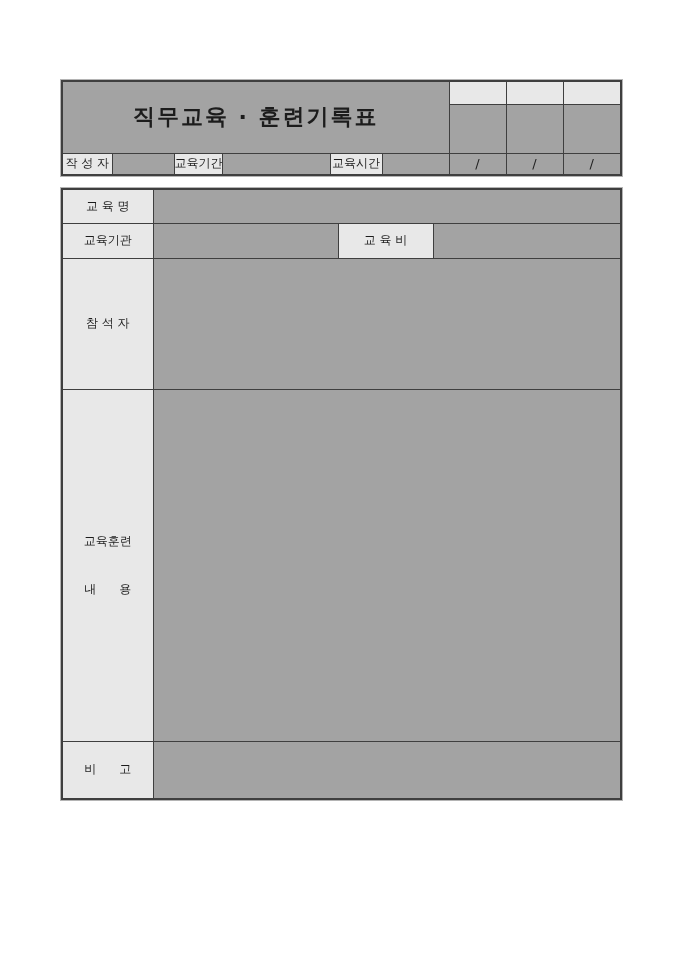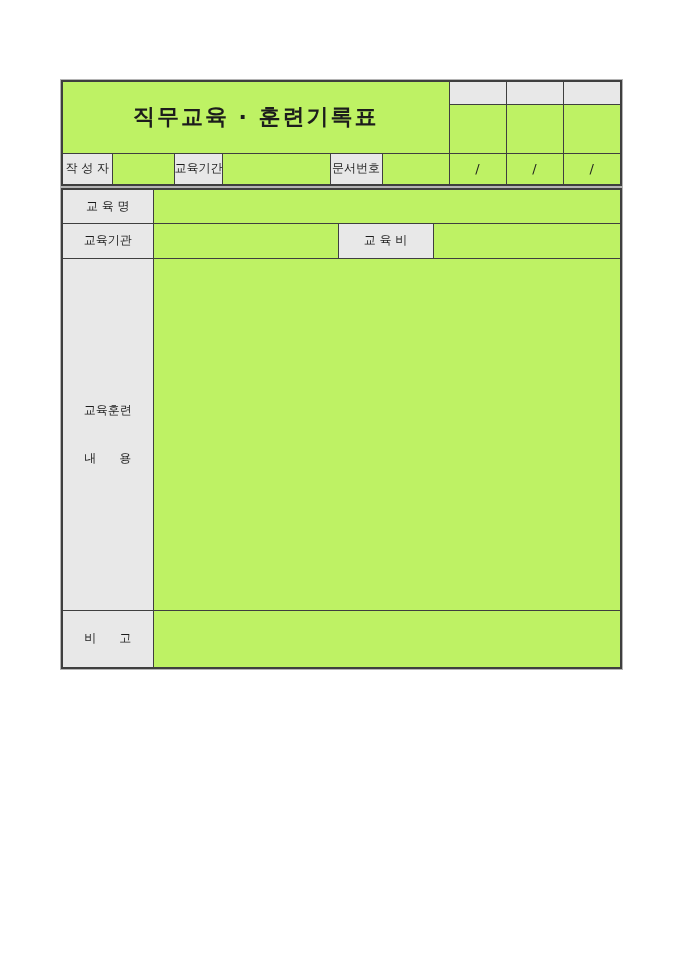--- a/index.html
+++ b/index.html
@@ -11,21 +11,21 @@
     height: 962px;
     background: #ffffff;
     position: relative;
     font-family: "DejaVu Sans", "Liberation Sans", sans-serif;
     color: #1c1c1c;
   }
   table {
     border-collapse: collapse;
     table-layout: fixed;
     position: absolute;
-    background: #bef264;
+    background: #a3a3a3;
     border: 2px solid #3f3f3f;
     outline: 1px solid #b4b4b4;
   }
   td {
     border: 1px solid #3f3f3f;
     padding: 0;
     font-size: 12px;
     text-align: center;
     vertical-align: middle;
     white-space: pre;
@@ -43,21 +43,21 @@
     width: 560px;
   }
   .title-cell {
     font-size: 22px;
     font-weight: bold;
     letter-spacing: 2px;
   }
   .slash-cell { font-size: 13px; }
   .r-h1 { height: 23px; }
   .r-h2 { height: 49px; }
-  .r-h3 { height: 32px; }
+  .r-h3 { height: 22px; }
   .m-r1 { height: 34px; }
   .m-r2 { height: 35px; margin-top: 33px; }
   .m-r3 { height: 34px; }
   .m-r4 { height: 131px; }
   .m-r5 { height: 352px; margin-left: 28px; }
   .m-r6 { height: 58px; }
   .label2line div { line-height: 20px; }
 </style>
 </head>
 <body>
@@ -84,21 +84,21 @@
   <tr class="r-h2">
     <td></td>
     <td></td>
     <td></td>
   </tr>
   <tr class="r-h3">
     <td class="gray">작 성 자</td>
     <td></td>
     <td class="gray">교육기간</td>
     <td></td>
-    <td class="gray">문서번호</td>
+    <td class="gray">교육시간</td>
     <td></td>
     <td class="slash-cell">/</td>
     <td class="slash-cell">/</td>
     <td class="slash-cell">/</td>
   </tr>
 </tbody>
   </table>
 
 <table id="main-table">
   <colgroup>
@@ -111,20 +111,24 @@
       <tr class="m-r1">
     <td class="gray">교 육 명</td>
     <td colspan="3"></td>
   </tr>
   <tr class="m-r2">
     <td class="gray">교육기관</td>
     <td></td>
     <td class="gray">교 육 비</td>
     <td></td>
   </tr>
+  <tr class="m-r4">
+    <td class="gray">참 석 자</td>
+    <td colspan="3"></td>
+  </tr>
   <tr class="m-r5">
     <td class="gray label2line">
       <div>교육훈련</div>
       <div>내      용</div>
     </td>
     <td colspan="3"></td>
   </tr>
   <tr class="m-r6">
     <td class="gray">비      고</td>
     <td colspan="3"></td>

